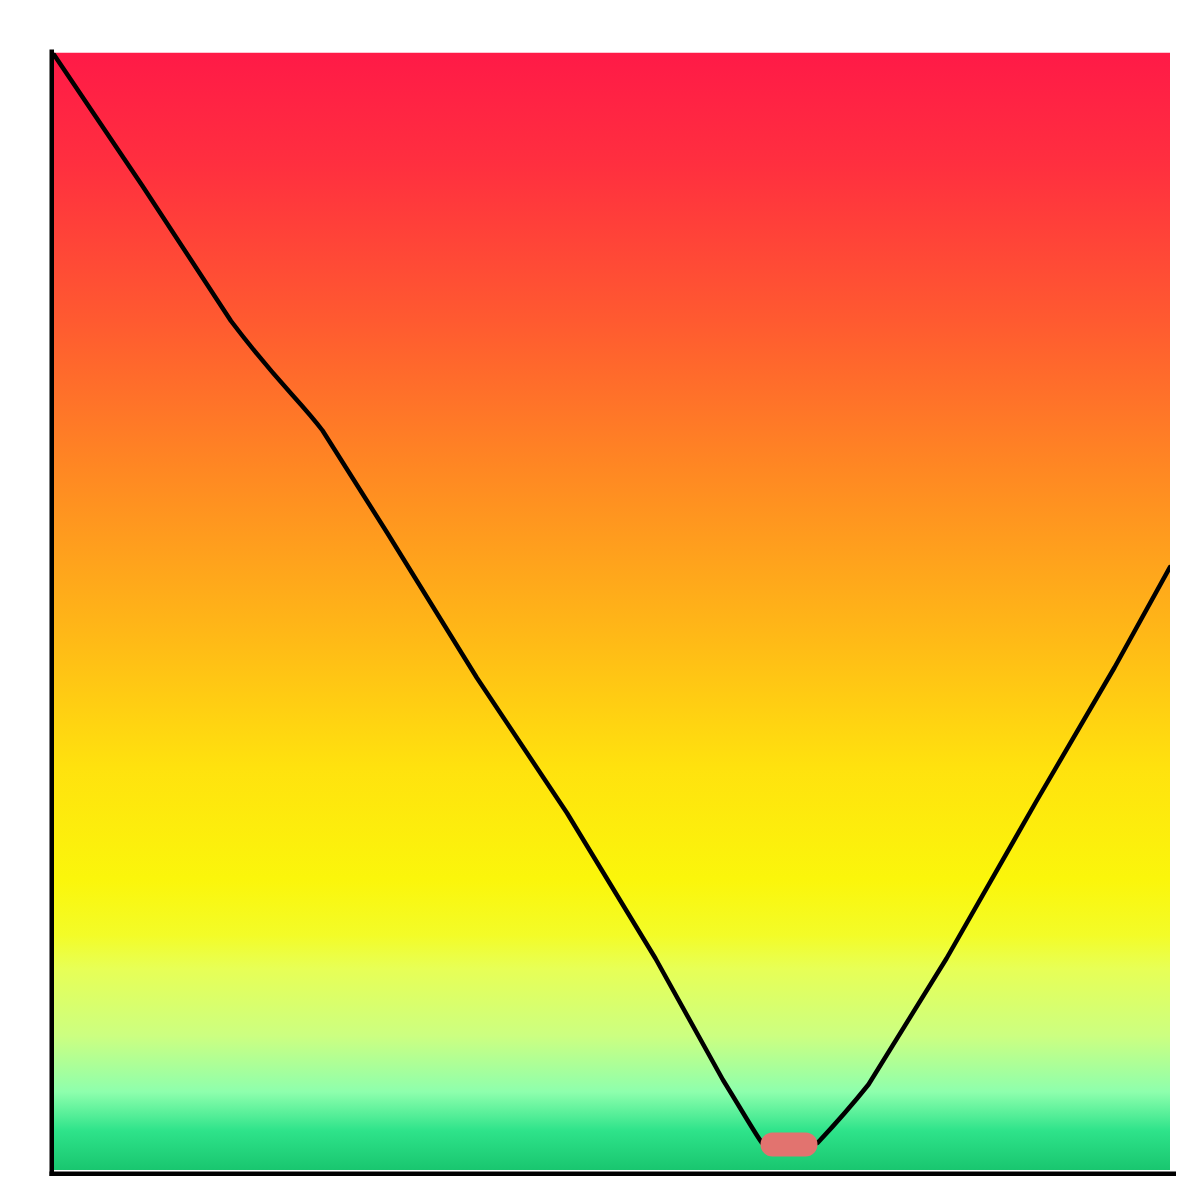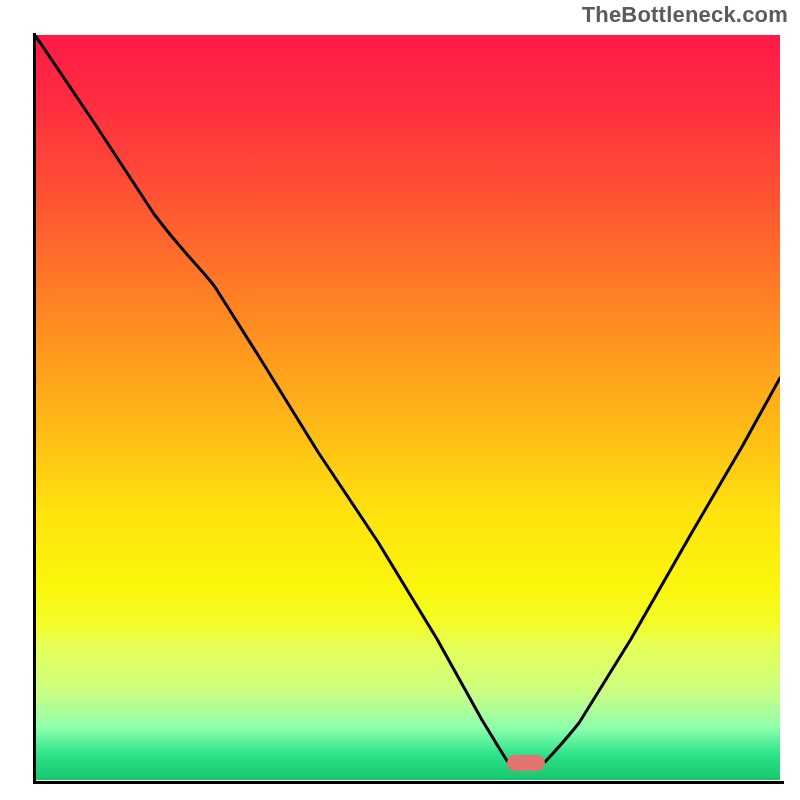--- a/index.html
+++ b/index.html
@@ -24,21 +24,20 @@
   }
   .axis-l{position:absolute;left:33px;top:33px;width:3px;height:751px;background:#000}
   .axis-b{position:absolute;left:33px;bottom:16px;height:3px;width:751px;background:#000}
   svg.curve{position:absolute;inset:0}
   .marker{position:absolute;width:38px;height:16px;border-radius:9px;background:#e2736f}
 </style>
 </head>
 <body>
 
 <div class="wrap">
-  <div class="watermark">TheBottleneck.com</div>
 
   <div class="plot">
     <div class="gradient"></div>
 
     <svg class="curve" viewBox="0 0 745 745" preserveAspectRatio="none">
       <path d="M 0 0
                L 60 89
                L 119 179
                C 150 220 164 231 180 252
                L 223 320

